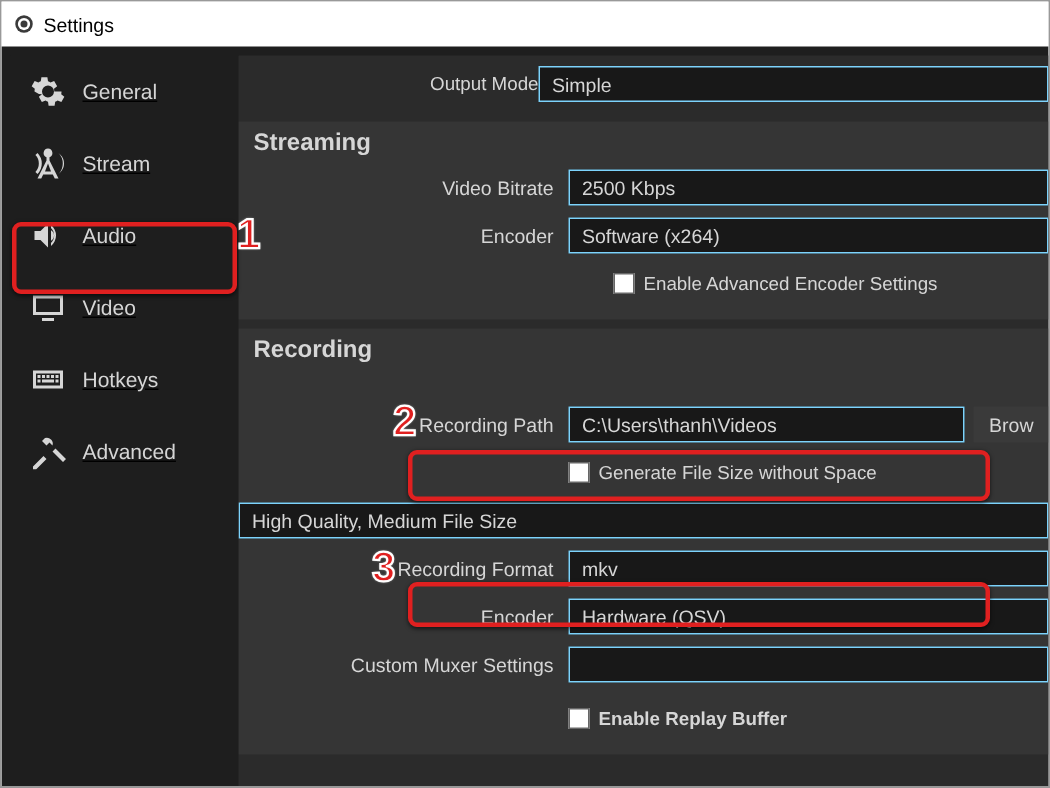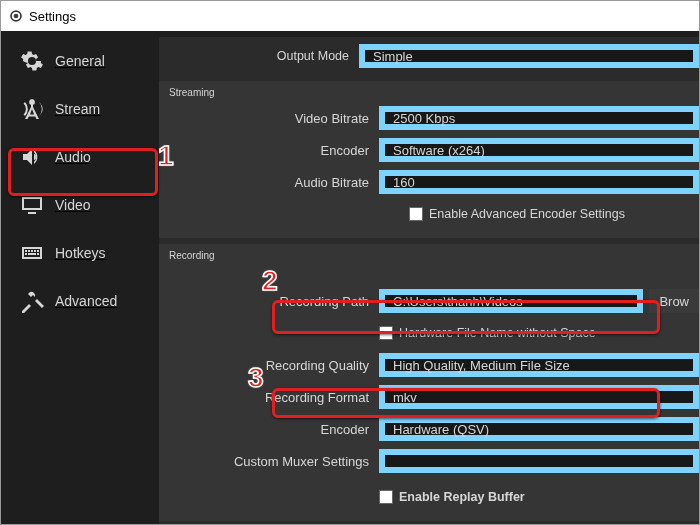--- a/index.html
+++ b/index.html
@@ -9,23 +9,23 @@
   .workspace { display: flex; height: calc(525px - 30px); background: #1e1e1e; padding: 6px 0 0 6px; }
   .sidebar { width: 152px; background: #1e1e1e; display: flex; flex-direction: column; text-decoration: underline; }
   .sidebar-item { display: flex; align-items: center; height: 48px; padding: 0 12px; color: #d6d6d6; font-size: 14px; cursor: pointer; }
   .sidebar-item.active { background: #1a3a5c; }
   .sidebar-item .icon { width: 26px; height: 26px; margin-right: 10px; display: flex; align-items: center; justify-content: center; }
   .sidebar-item .icon svg { width: 24px; height: 24px; fill: #d6d6d6; }
   .main { flex: 1; background: #2b2b2b; color: #d6d6d6; font-size: 12.5px; overflow: hidden; display: flex; flex-direction: column; }
   .row { display: flex; align-items: center; min-height: 28px; }
   .row .lbl { width: 220px; text-align: right; padding-right: 10px; font-size: 13px; }
   .row .field { flex: 1; }
-  .val-box { background: #181818; border: 6px solid #7dd3fc; height: 24px; display: flex; align-items: center; padding: 0 8px; font-size: 13px; color: #d6d6d6; }
+  .val-box { background: #181818; border: 1px solid #7dd3fc; height: 24px; display: flex; align-items: center; padding: 0 8px; font-size: 13px; color: #d6d6d6; }
   .section { background: #353535; margin: 6px 0 0 0; padding: 6px 0 10px 0; }
-  .section-title { font-weight: 400; font-size: 10px; padding: 0 0 6px 10px; }
+  .section-title { font-weight: 700; font-size: 16px; padding: 0 0 6px 10px; }
   .checkbox { width: 14px; height: 14px; background: #fff; border: 1px solid #666; display: inline-block; margin-right: 6px; vertical-align: middle; }
   .brow-btn { background: #3a3a3a; height: 24px; display: flex; align-items: center; padding: 0 10px; margin-left: 6px; font-size: 13px; }
   .callout { position: absolute; border: 3px solid #e02020; border-radius: 6px; box-shadow: 0 1px 3px rgba(0,0,0,0.6); pointer-events: none; }
   .callout-num { position: absolute; font-size: 28px; font-weight: 800; color: #e02020; -webkit-text-stroke: 1.5px #fff; text-shadow: 0 0 2px #fff; pointer-events: none; }
 </style>
 </head>
 <body>
 
 <div class="titlebar">
   <svg viewBox="0 0 24 24">
@@ -85,49 +85,41 @@
             <path d="M22 19l-7-7 2-2 7 7-2 2zM13 6l-2 2-3-3 2-2a4 4 0 015 5l-2-2zM2 22l7-7 2 2-7 7H2v-2z"></path>
           </svg>
         </span>
       <span>Advanced</span>
     </div>
   </div>
 
   <div class="main">
 
     <div style="height:38px;display:flex;align-items:center;">
-      <div class="lbl" style="width:200px;text-align:right;padding-right:10px;">Output Mode</div>
+      <div class="lbl" style="width:200px;text-align:right;">Output Mode</div>
       <div class="val-box" style="flex:1;">
           <span>Simple</span>
         </div>
     </div>
 
     <div class="section">
       <div class="section-title">Streaming</div>
       <div class="row">
         <div class="lbl">Video Bitrate</div>
         <div class="field">
             <div class="val-box">
               <span>2500 Kbps</span>
             </div>
           </div>
       </div>
       <div class="row" style="margin-top:4px;">
         <div class="lbl">Encoder</div>
         <div class="field">
             <div class="val-box">
               <span>Software (x264)</span>
-            </div>
-          </div>
-      </div>
-      <div class="row" style="margin-top:4px;">
-        <div class="lbl">Audio Bitrate</div>
-        <div class="field">
-            <div class="val-box">
-              <span>160</span>
             </div>
           </div>
       </div>
       <div class="row" style="margin-top:4px;padding-left:30px;">
         <div class="lbl"></div>
         <div class="field" style="display:flex;align-items:center;">
           <span class="checkbox"></span>
           <span>Enable Advanced Encoder Settings</span>
         </div>
       </div>
@@ -146,25 +138,24 @@
             </div>
           <div class="brow-btn">
               <span>Brow</span>
             </div>
         </div>
       </div>
       <div class="row" style="margin-top:4px;">
         <div class="lbl"></div>
         <div class="field" style="display:flex;align-items:center;">
           <span class="checkbox"></span>
-          <span>Hardware File Name without Space</span>
-        </div>
-      </div>
-      <div class="row" style="margin-top:4px;">
-        <div class="lbl">Recording Quality</div>
+          <span>Generate File Size without Space</span>
+        </div>
+      </div>
+      <div class="row" style="margin-top:4px;">
         <div class="field">
             <div class="val-box">
               <span>High Quality, Medium File Size</span>
             </div>
           </div>
       </div>
       <div class="row" style="margin-top:4px;">
         <div class="lbl">Recording Format</div>
         <div class="field">
             <div class="val-box">

